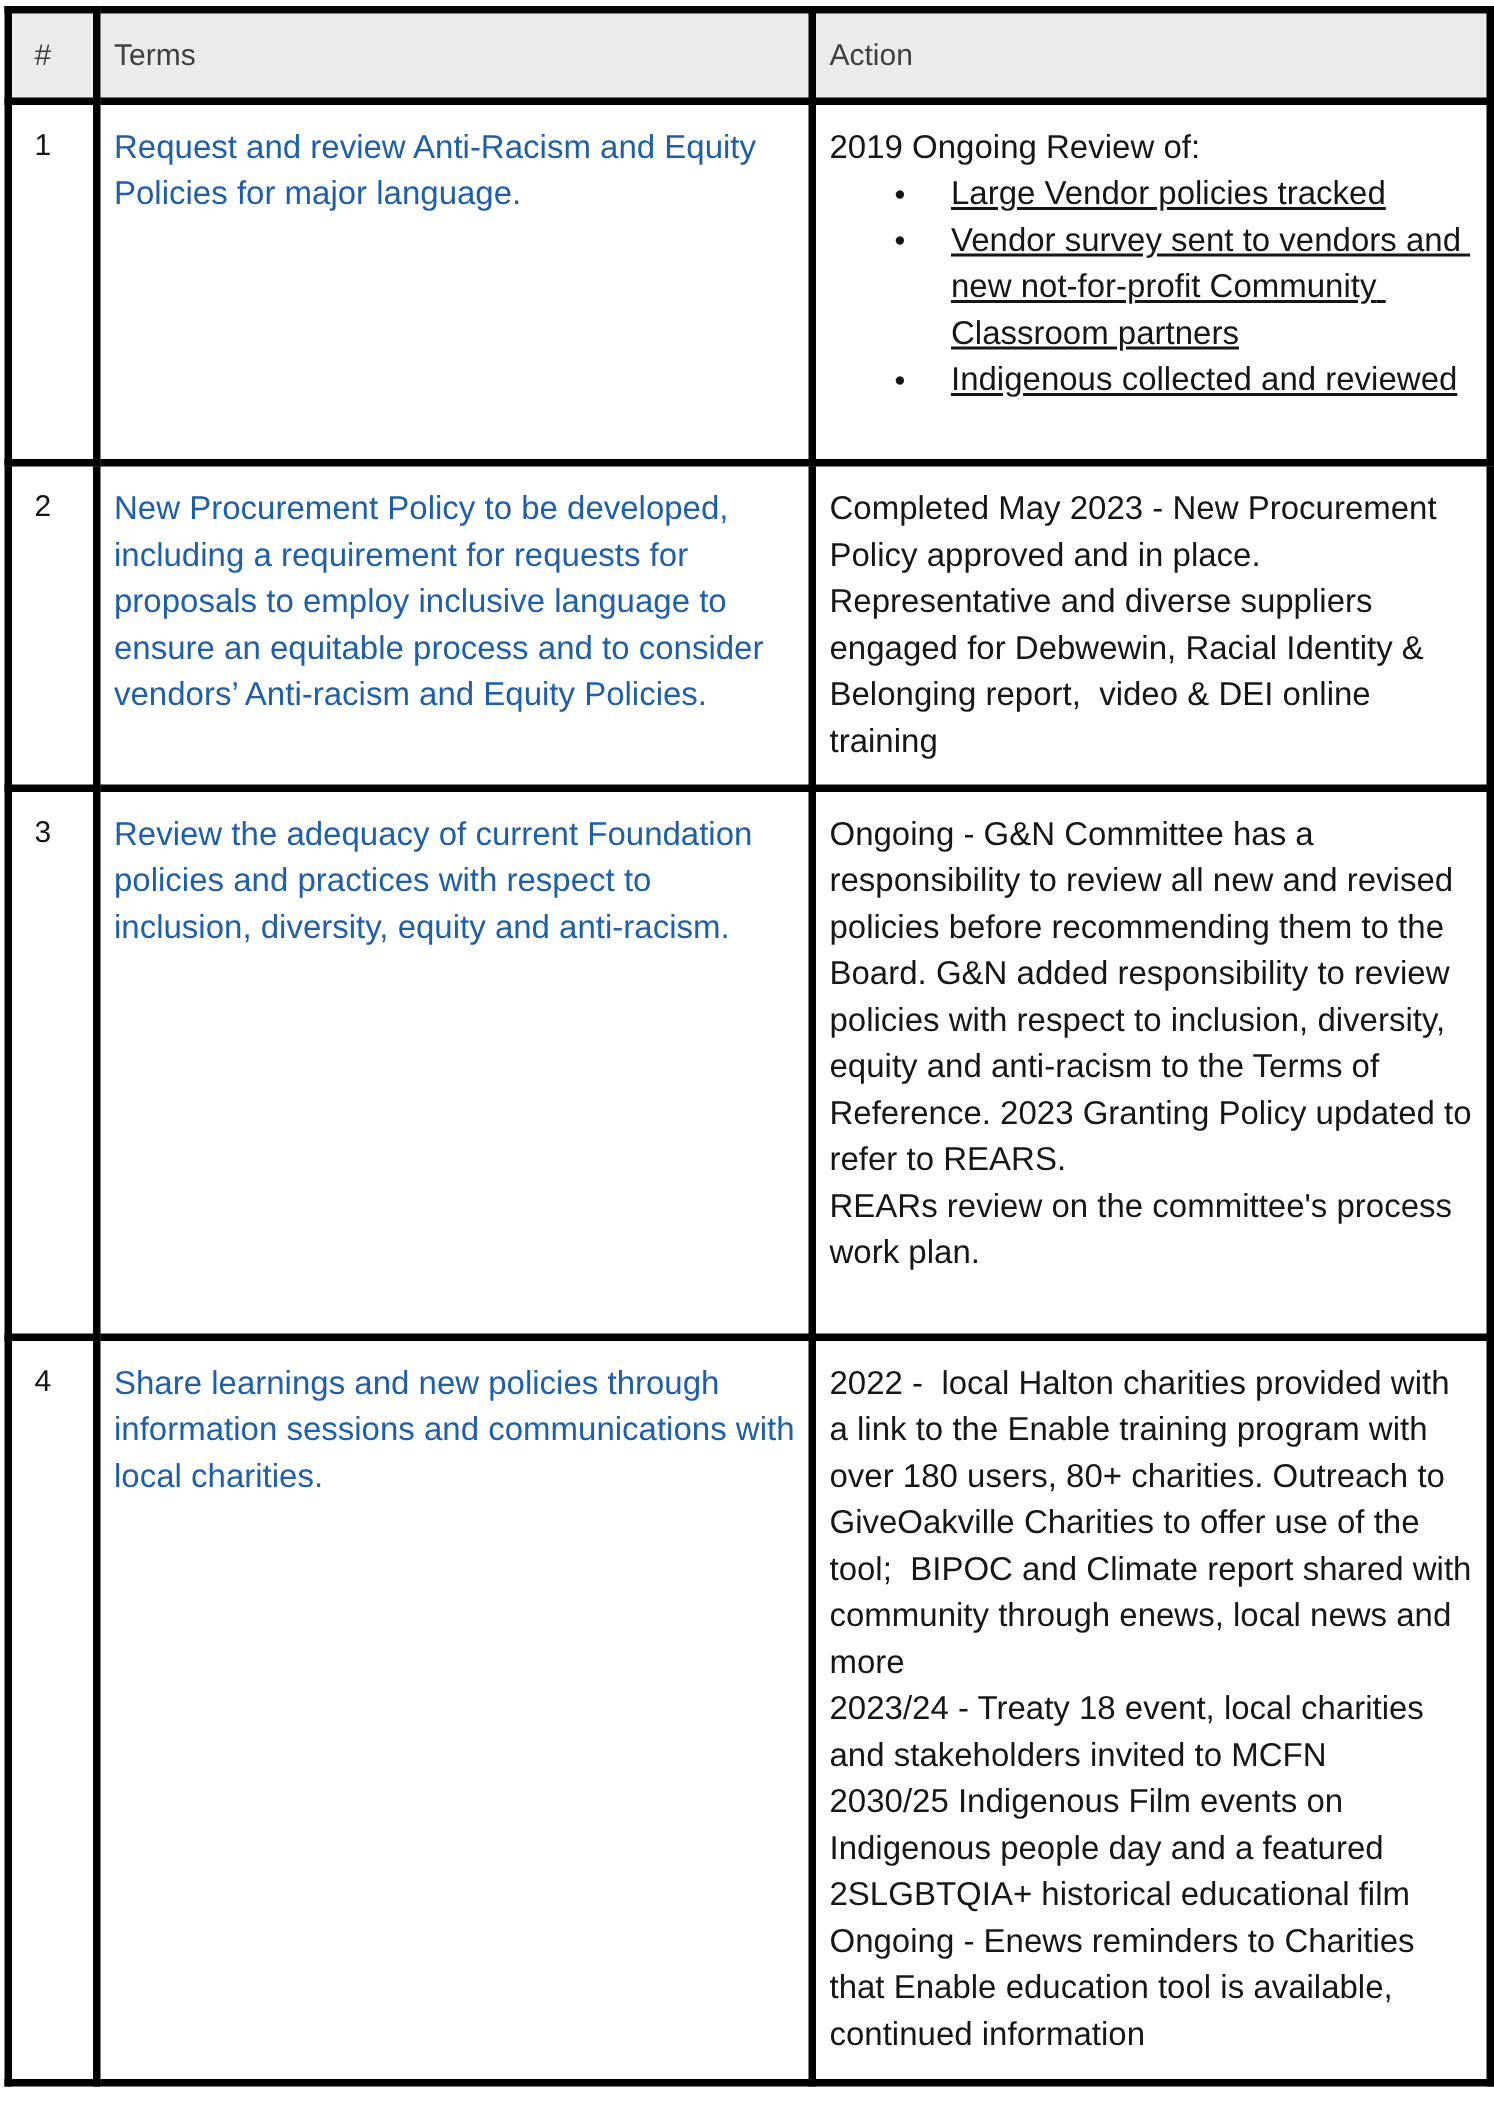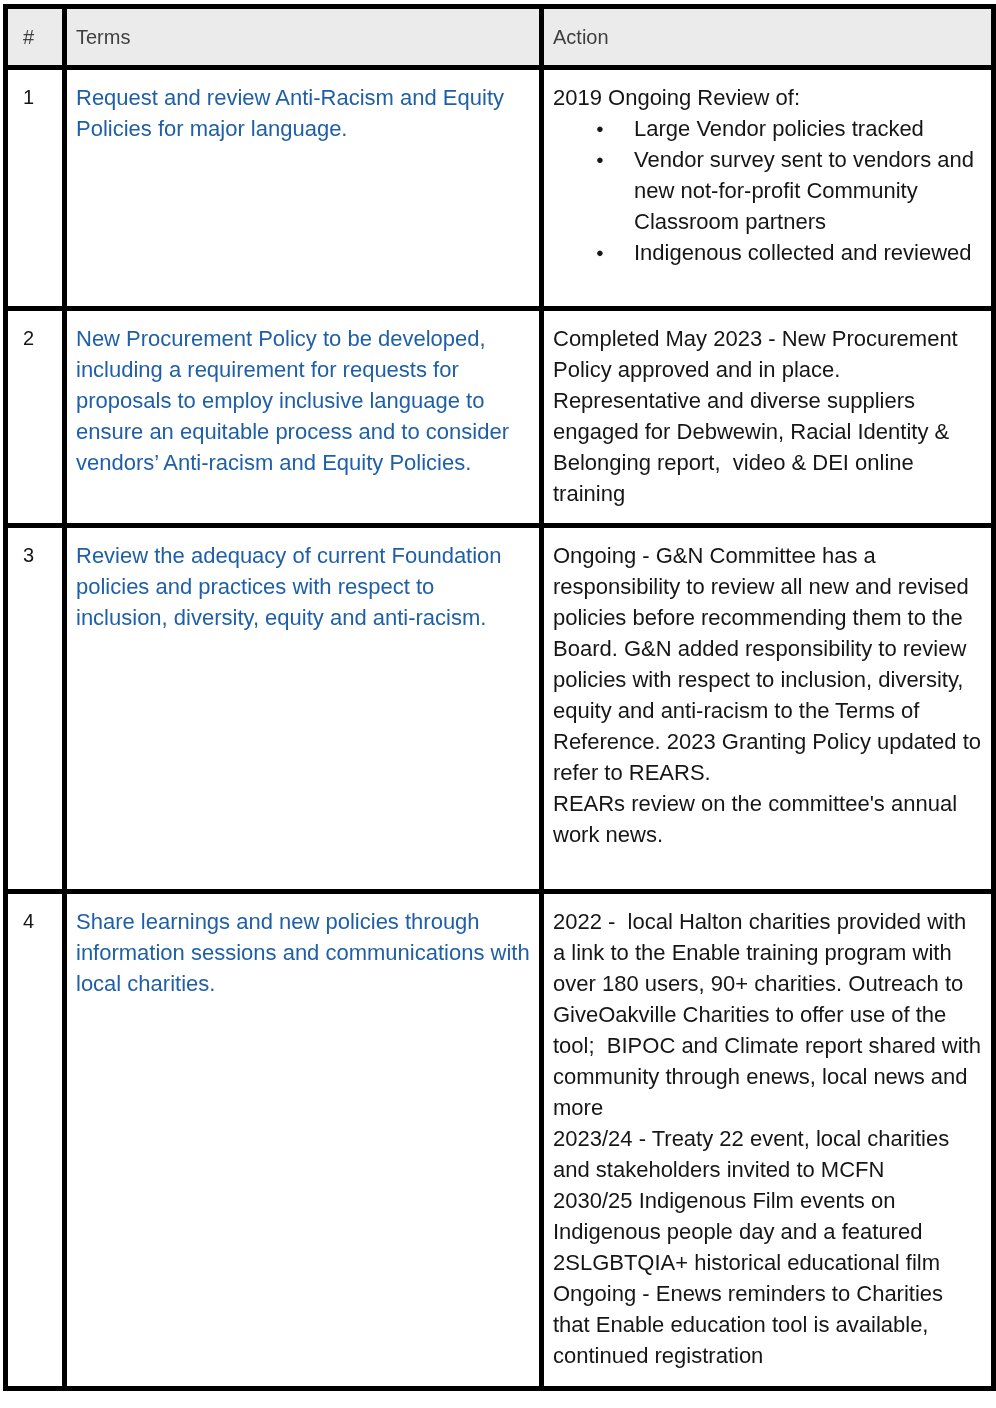--- a/index.html
+++ b/index.html
@@ -46,21 +46,21 @@
   td.cell-action { color: var(--action_text, #1f5fa8); }
   .para, .results-intro { white-space: pre-wrap; }
   .bullet-item { display: flex; }
   .bullet-glyph {
     flex: 0 0 38px;
     margin-left: 43px;
     font-size: 13px;
     line-height: 31px;
     color: var(--results_text, #161616);
   }
-  .bullet-text { flex: 1; white-space: pre-wrap; }
+  .bullet-text { flex: 1; white-space: pre-wrap; text-decoration: underline; }
   tr.row-1 { height: 241px; }
   tr.row-2 { height: 210px; }
   tr.row-3 { height: 366px; }
   tr.row-4 { height: 497px; }
 </style>
 </head>
 <body>
 
 <table class="doc-table">
   <colgroup>
@@ -109,31 +109,31 @@
       </td>
     </tr>
 
     <tr class="row-3">
       <td class="cell-num">3</td>
       <td class="cell-action">
         <div class="para">Review the adequacy of current Foundation policies and practices with respect to inclusion, diversity, equity and anti-racism.</div>
       </td>
       <td class="cell-results">
         <div class="para">Ongoing - G&amp;N Committee has a responsibility to review all new and revised policies before recommending them to the Board. G&amp;N added responsibility to review policies with respect to inclusion, diversity, equity and anti-racism to the Terms of Reference. 2023 Granting Policy updated to refer to REARS.</div>
-        <div class="para">REARs review on the committee's annual work news.</div>
+        <div class="para">REARs review on the committee's process work plan.</div>
       </td>
     </tr>
 
     <tr class="row-4">
       <td class="cell-num">4</td>
       <td class="cell-action">
         <div class="para">Share learnings and new policies through information sessions and communications with local charities.</div>
       </td>
       <td class="cell-results">
-        <div class="para">2022 -  local Halton charities provided with a link to the Enable training program with over 180 users, 90+ charities. Outreach to GiveOakville Charities to offer use of the tool;  BIPOC and Climate report shared with community through enews, local news and more</div>
-        <div class="para">2023/24 - Treaty 22 event, local charities and stakeholders invited to MCFN</div>
+        <div class="para">2022 -  local Halton charities provided with a link to the Enable training program with over 180 users, 80+ charities. Outreach to GiveOakville Charities to offer use of the tool;  BIPOC and Climate report shared with community through enews, local news and more</div>
+        <div class="para">2023/24 - Treaty 18 event, local charities and stakeholders invited to MCFN</div>
         <div class="para">2030/25 Indigenous Film events on Indigenous people day and a featured 2SLGBTQIA+ historical educational film</div>
-        <div class="para">Ongoing - Enews reminders to Charities that Enable education tool is available, continued registration</div>
+        <div class="para">Ongoing - Enews reminders to Charities that Enable education tool is available, continued information</div>
       </td>
     </tr>
 
   </tbody>
 </table>
 
 </body></html>

